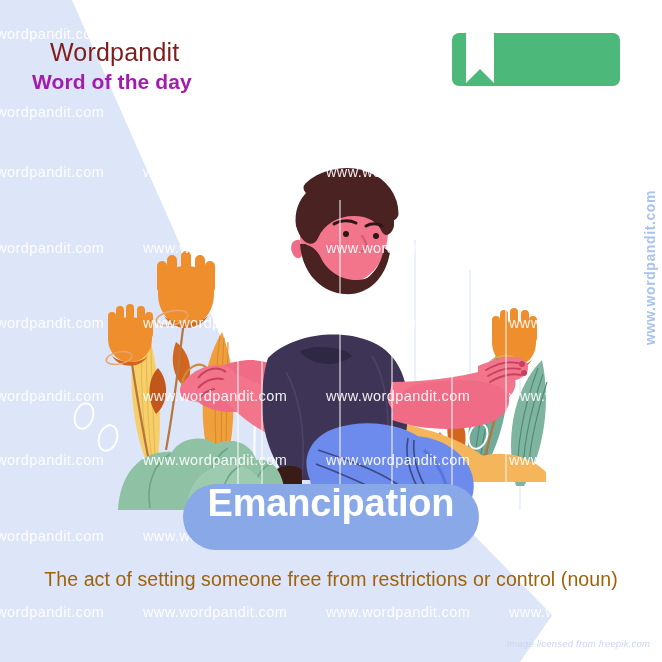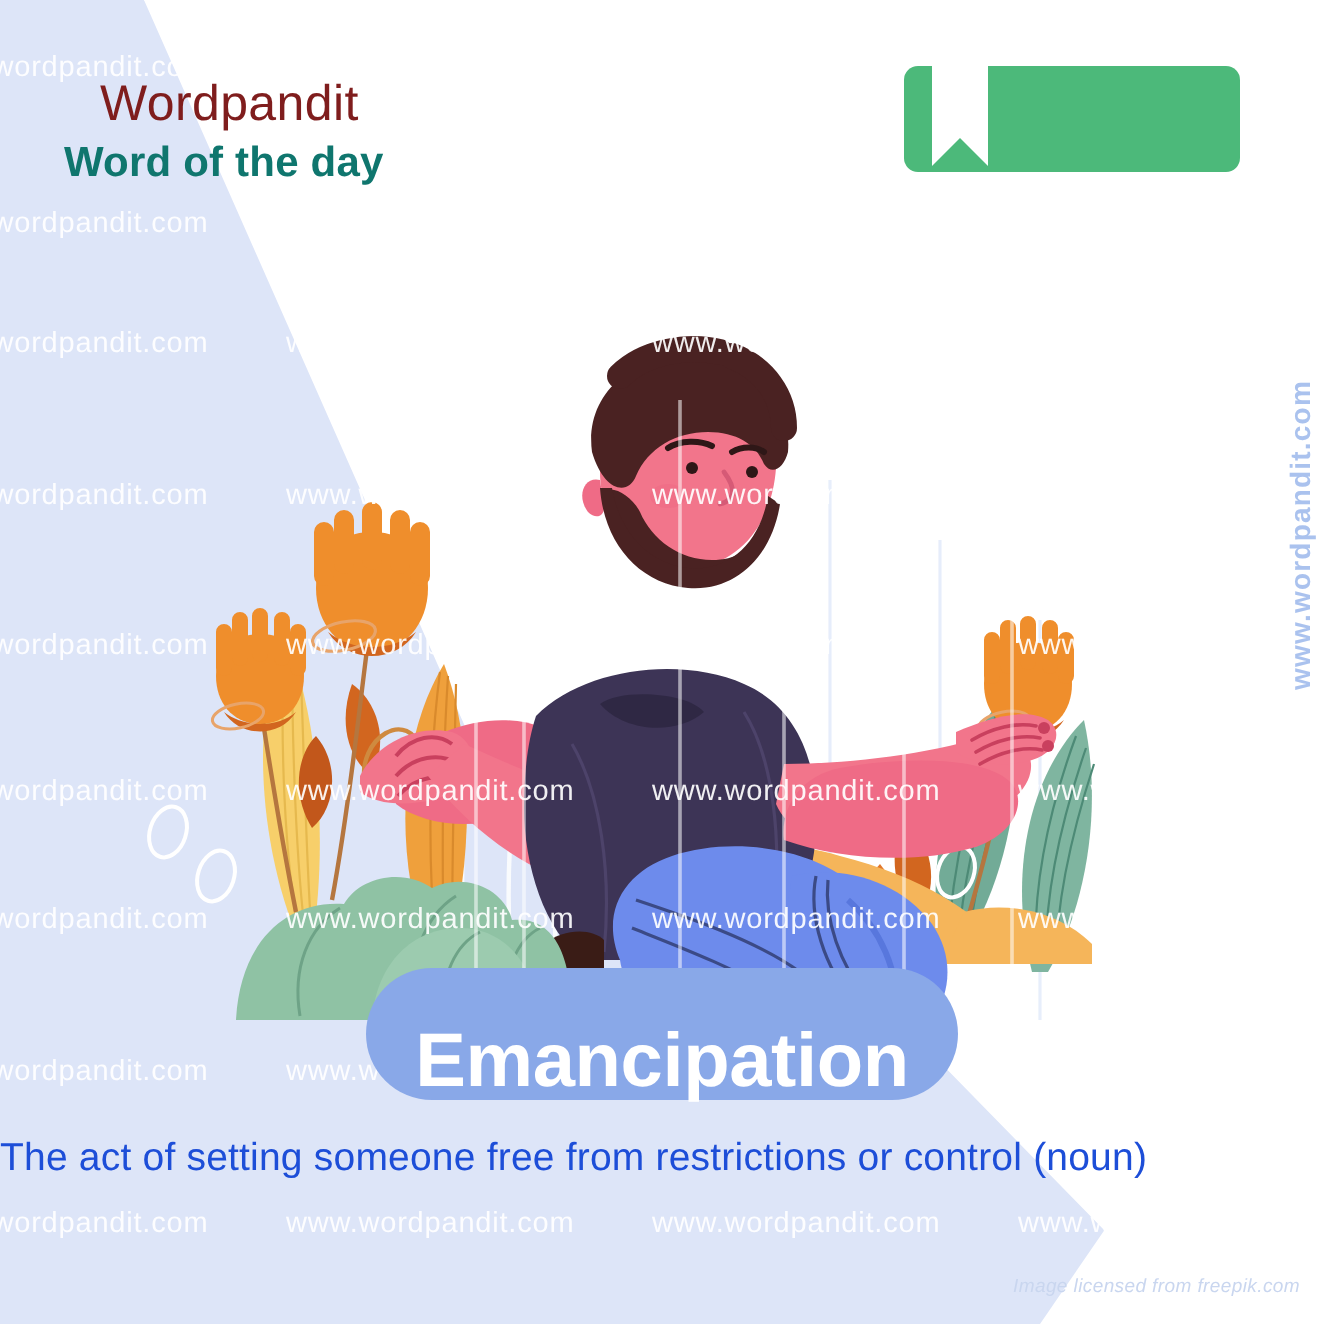--- a/index.html
+++ b/index.html
@@ -87,21 +87,21 @@
     font-weight: normal;
     color: #7f1d1d;
     letter-spacing: .2px;
   }
   .brand-sub {
     position: absolute;
     left: 32px;
     top: 70px;
     font-size: 21px;
     font-weight: bold;
-    color: #0f766e;
+    color: #a21caf;
     letter-spacing: .1px;
   }
 
   
   .logo {
     position: absolute;
     left: 452px;
     top: 33px;
     width: 168px;
     height: 53px;
@@ -139,39 +139,40 @@
   
   .word-pill {
     position: absolute;
     left: 183px;
     top: 484px;
     width: 296px;
     height: 66px;
     background: #89a8e8;
     border-radius: 33px;
     display: flex;
-    align-items: flex-end;
+    align-items: flex-start;
     justify-content: center;
   }
   .word-text {
     font-size: 38px;
     font-weight: bold;
     color: #ffffff;
     letter-spacing: -.2px;
     line-height: 1;
   }
 
   
   .definition {
     position: absolute;
     left: 0;
     right: 0;
     top: 568px;
+    text-align: center;
     font-size: 19.5px;
-    color: #1d4ed8;
+    color: #a16207;
     letter-spacing: .1px;
   }
 
   
   .credit {
     position: absolute;
     right: 12px;
     bottom: 13px;
     font-size: 9.5px;
     color: #c9d6ef;

